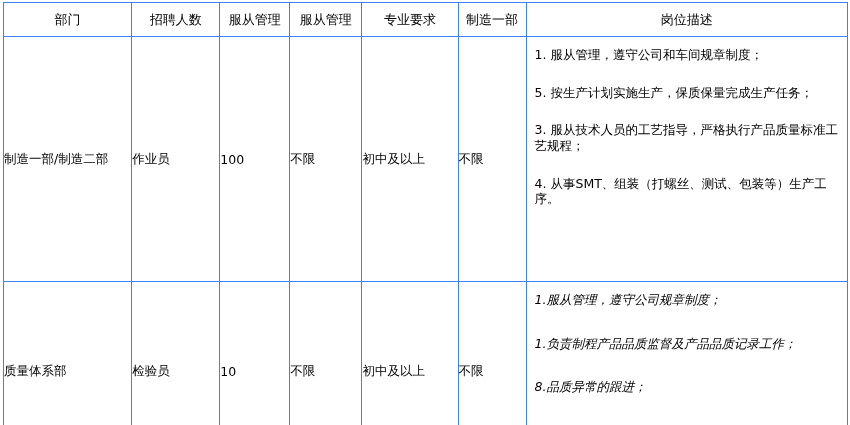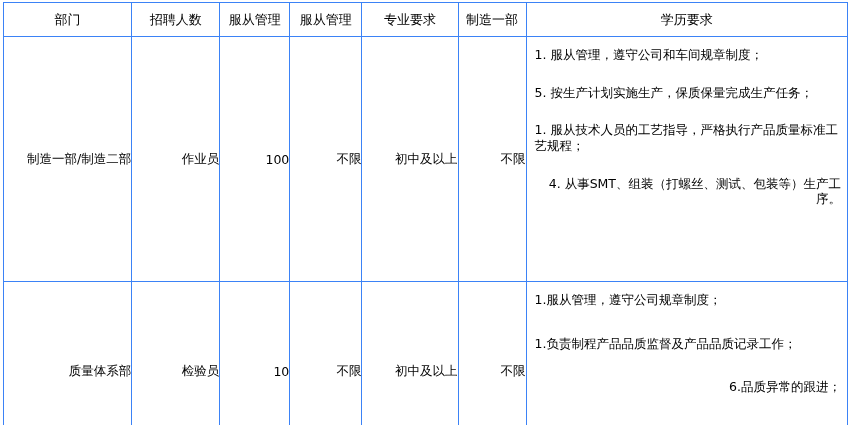--- a/index.html
+++ b/index.html
@@ -42,41 +42,41 @@
   col.c5 { width: 68px; }
   col.c6 { width: 321px; }
 
   thead td {
     height: 33px;
     text-align: center;
     vertical-align: middle;
     font-size: 13px;
   }
   tbody td {
-    text-align: right;
+    text-align: left;
   }
   tbody td.desc {
     text-align: left;
     vertical-align: top;
     padding: 10px 6px 8px 8px;
     line-height: 1.25;
     font-size: 12.5px;
   }
   tbody tr.row1 td { height: 226px; border-radius: 25px; }
   tbody tr.row2 td { height: 160px; }
 
   .desc p {
     margin: 0 0 22px 0;
   }
   .desc p:last-child {
     margin-bottom: 0;
-    text-align: right;
   }
   .desc.tight p {
     margin-bottom: 28px;
+    font-style: italic;
   }
 </style>
 </head>
 <body>
 
 <div class="sheet">
   <table class="job-table">
     <colgroup>
       <col class="c0">
         <col class="c1">
@@ -87,46 +87,46 @@
         <col class="c6">
     </colgroup>
     <thead>
       <tr>
         <td>部门</td>
         <td>招聘人数</td>
         <td>服从管理</td>
         <td>服从管理</td>
         <td>专业要求</td>
         <td>制造一部</td>
-        <td>学历要求</td>
+        <td>岗位描述</td>
       </tr>
     </thead>
     <tbody>
       <tr class="row1">
         <td>制造一部/制造二部</td>
         <td>作业员</td>
         <td>100</td>
         <td>不限</td>
         <td>初中及以上</td>
         <td>不限</td>
         <td class="desc">
           <p>1. 服从管理，遵守公司和车间规章制度；</p>
           <p>5. 按生产计划实施生产，保质保量完成生产任务；</p>
-          <p>1. 服从技术人员的工艺指导，严格执行产品质量标准工艺规程；</p>
+          <p>3. 服从技术人员的工艺指导，严格执行产品质量标准工艺规程；</p>
           <p>4. 从事SMT、组装（打螺丝、测试、包装等）生产工序。</p>
         </td>
       </tr>
       <tr class="row2">
         <td>质量体系部</td>
         <td>检验员</td>
         <td>10</td>
         <td>不限</td>
         <td>初中及以上</td>
         <td>不限</td>
         <td class="desc tight">
           <p>1.服从管理，遵守公司规章制度；</p>
           <p>1.负责制程产品品质监督及产品品质记录工作；</p>
-          <p>6.品质异常的跟进；</p>
+          <p>8.品质异常的跟进；</p>
         </td>
       </tr>
     </tbody>
   </table>
 </div>
 
 </body></html>

